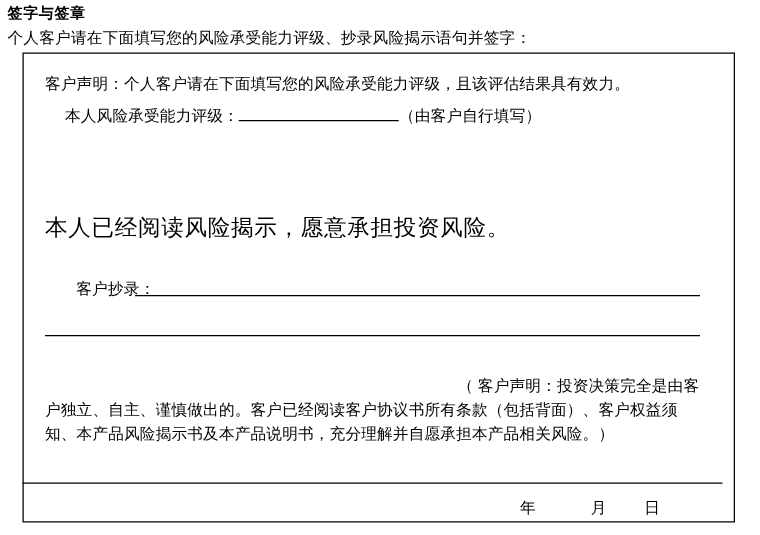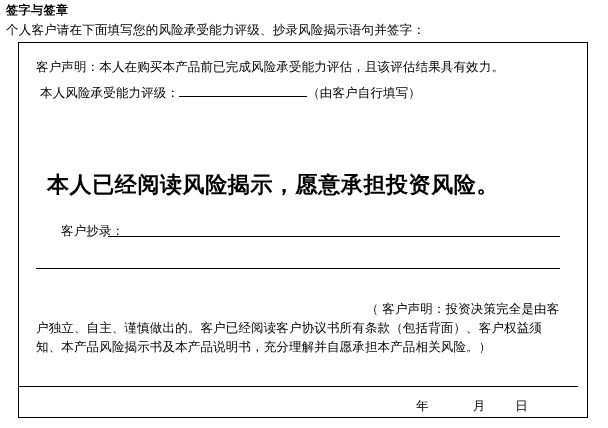--- a/index.html
+++ b/index.html
@@ -61,25 +61,24 @@
     letter-spacing: 0.15px;
   }
   .blank-ul {
     display: inline-block;
     border-bottom: 1px solid #000000;
     height: 14px;
     vertical-align: baseline;
   }
   .bold-stmt {
     position: absolute;
-    font-size: 22px;
-    font-weight: bold;
+    font-size: 18px;
+    font-weight: normal;
     letter-spacing: 0.6px;
     white-space: nowrap;
-    margin-left: 11px;
   }
   .hrline {
     position: absolute;
     border-bottom: 1px solid #000000;
     height: 0;
   }
   .wrap-para {
     position: absolute;
     font-size: 12.5px;
     line-height: 19px;
@@ -103,23 +102,23 @@
 <div class="page">
 
   <div class="section-title">签字与签章</div>
 
   <div class="intro-line">个人客户请在下面填写您的风险承受能力评级、抄录风险揭示语句并签字：</div>
 
   <div class="box"></div>
 
   <div class="inner">
 
-    <div class="ln" style="left:0px; top:4px;">客户声明：本人在购买本产品前已完成风险承受能力评估，且该评估结果具有效力。</div>
+    <div class="ln" style="left:0px; top:4px;">客户声明：个人客户请在下面填写您的风险承受能力评级，且该评估结果具有效力。</div>
 
-    <div class="ln" style="left:4px; top:28px;">
+    <div class="ln" style="left:16px; top:28px;">
       <span>本人风险承受能力评级：</span><span class="blank-ul" style="width:128px;"></span><span>（由客户自行填写）</span>
     </div>
 
 
     <div class="bold-stmt" style="left:0px; top:116px;">本人已经阅读风险揭示，愿意承担投资风险。</div>
 
     <div class="ln" style="left:0px; top:168px;margin-left:25px;">
       <span>客户抄录：</span>
     </div>
     <div class="hrline" style="left:72px; top:182px; width:452px;"></div>

